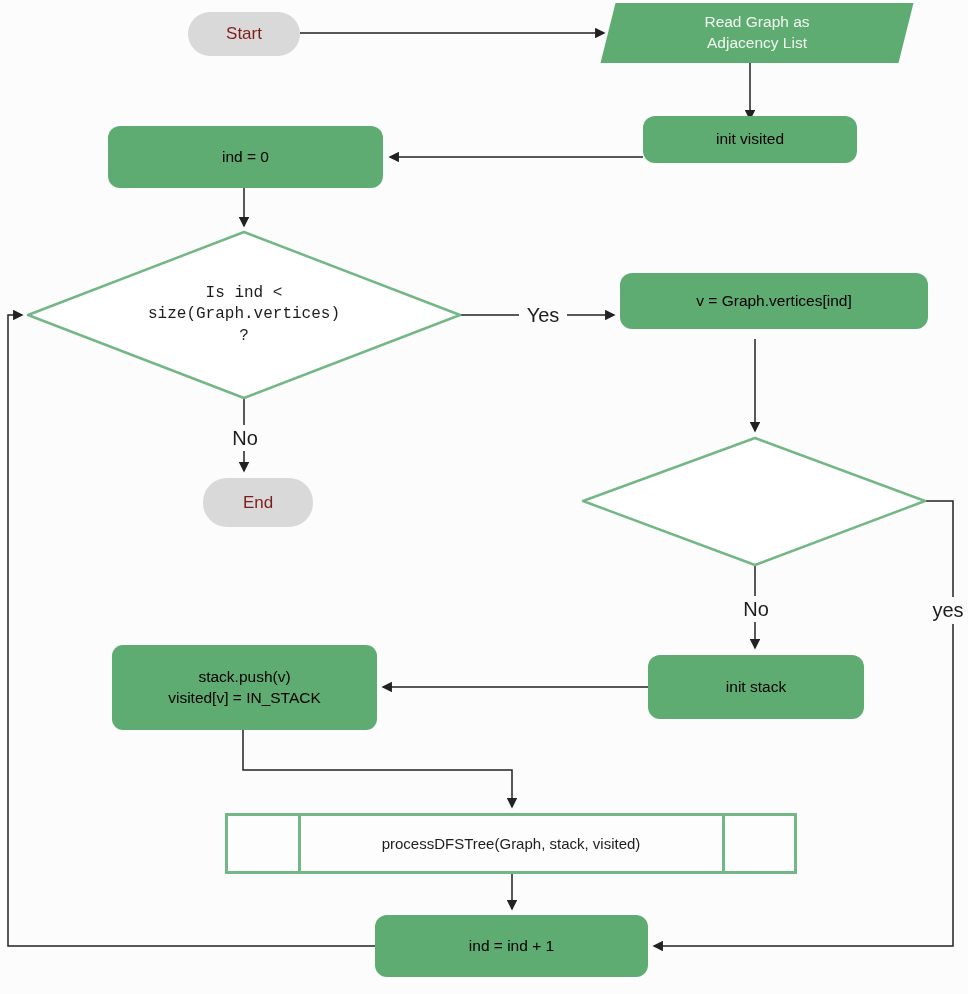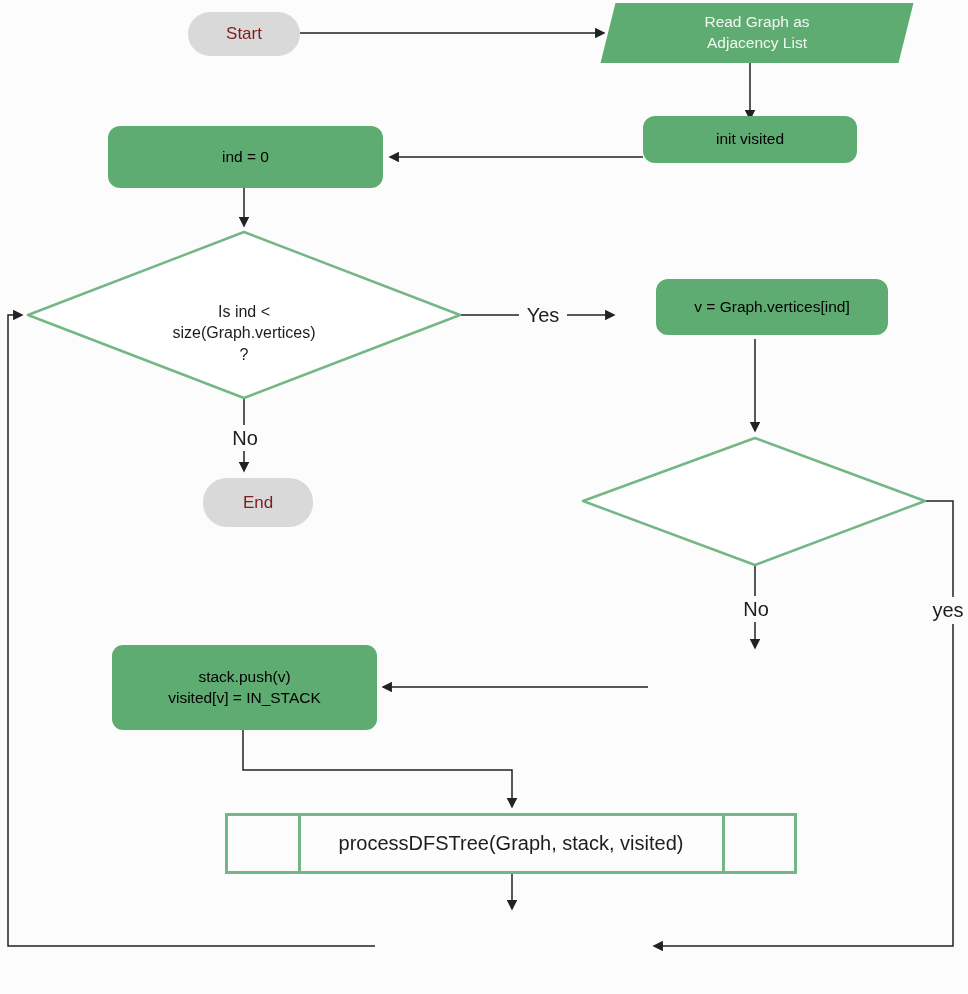--- a/index.html
+++ b/index.html
@@ -28,21 +28,21 @@
     font-size:15.5px;line-height:1.35;
   }
   .decision-label{
     position:absolute;display:flex;align-items:center;justify-content:center;
     text-align:center;white-space:pre-line;color:#1d1d1d;
     font-size:16px;line-height:1.35;
   }
   .subroutine{
     position:absolute;background:#fdfdfd;border:3px solid #74b786;
     display:flex;align-items:center;justify-content:center;text-align:center;
-    color:#1d1d1d;font-size:20px;box-sizing:border-box;
+    color:#1d1d1d;font-size:15px;box-sizing:border-box;
   }
   .sub-bar{position:absolute;top:0;bottom:0;width:0;border-left:3px solid #74b786;}
   .edge-label{
     position:absolute;display:flex;align-items:center;justify-content:center;
     background:#fcfcfc;color:#1d1d1d;font-size:20px;
   }
 </style>
 </head>
 <body>
 
@@ -80,28 +80,30 @@
   <div class="node terminal" style="left:203px;top:478px;width:110px;height:49px;">End</div>
 
   <div class="io-shape" style="left:608px;top:3px;width:298px;height:60px;"></div>
   <div class="io-label" style="left:608px;top:3px;width:298px;height:60px;">Read Graph as
 Adjacency List</div>
 
   <div class="node proc" style="left:643px;top:116px;width:214px;height:47px;">init visited</div>
 
   <div class="node proc" style="left:108px;top:126px;width:275px;height:62px;">ind = 0</div>
 
-  <div class="node proc" style="left:620px;top:279px;width:232px;height:56px;margin-left:36px;">v = Graph.vertices[ind]</div>
+  <div class="node proc" style="left:620px;top:273px;width:308px;height:56px;">v = Graph.vertices[ind]</div>
 
+  <div class="node proc" style="left:648px;top:655px;width:216px;height:64px;">init stack</div>
 
   <div class="node proc" style="left:112px;top:645px;width:265px;height:85px;border-radius:11px;">stack.push(v)
 visited[v] = IN_STACK</div>
 
+  <div class="node proc" style="left:375px;top:915px;width:273px;height:62px;">ind = ind + 1</div>
 
-  <div class="decision-label" style="left:124px;top:288px;width:240px;height:90px;">Is ind &lt;
+  <div class="decision-label" style="left:124px;top:270px;width:240px;height:90px;font-family:Liberation Mono, monospace;">Is ind &lt;
 size(Graph.vertices)
 ?</div>
 
 
   <div class="subroutine" style="left:225px;top:813px;width:572px;height:61px;">
     <div class="sub-bar" style="left:70px;"></div>
     <div class="sub-bar" style="right:69px;"></div>
     <span>processDFSTree(Graph, stack, visited)</span>
   </div>
 

